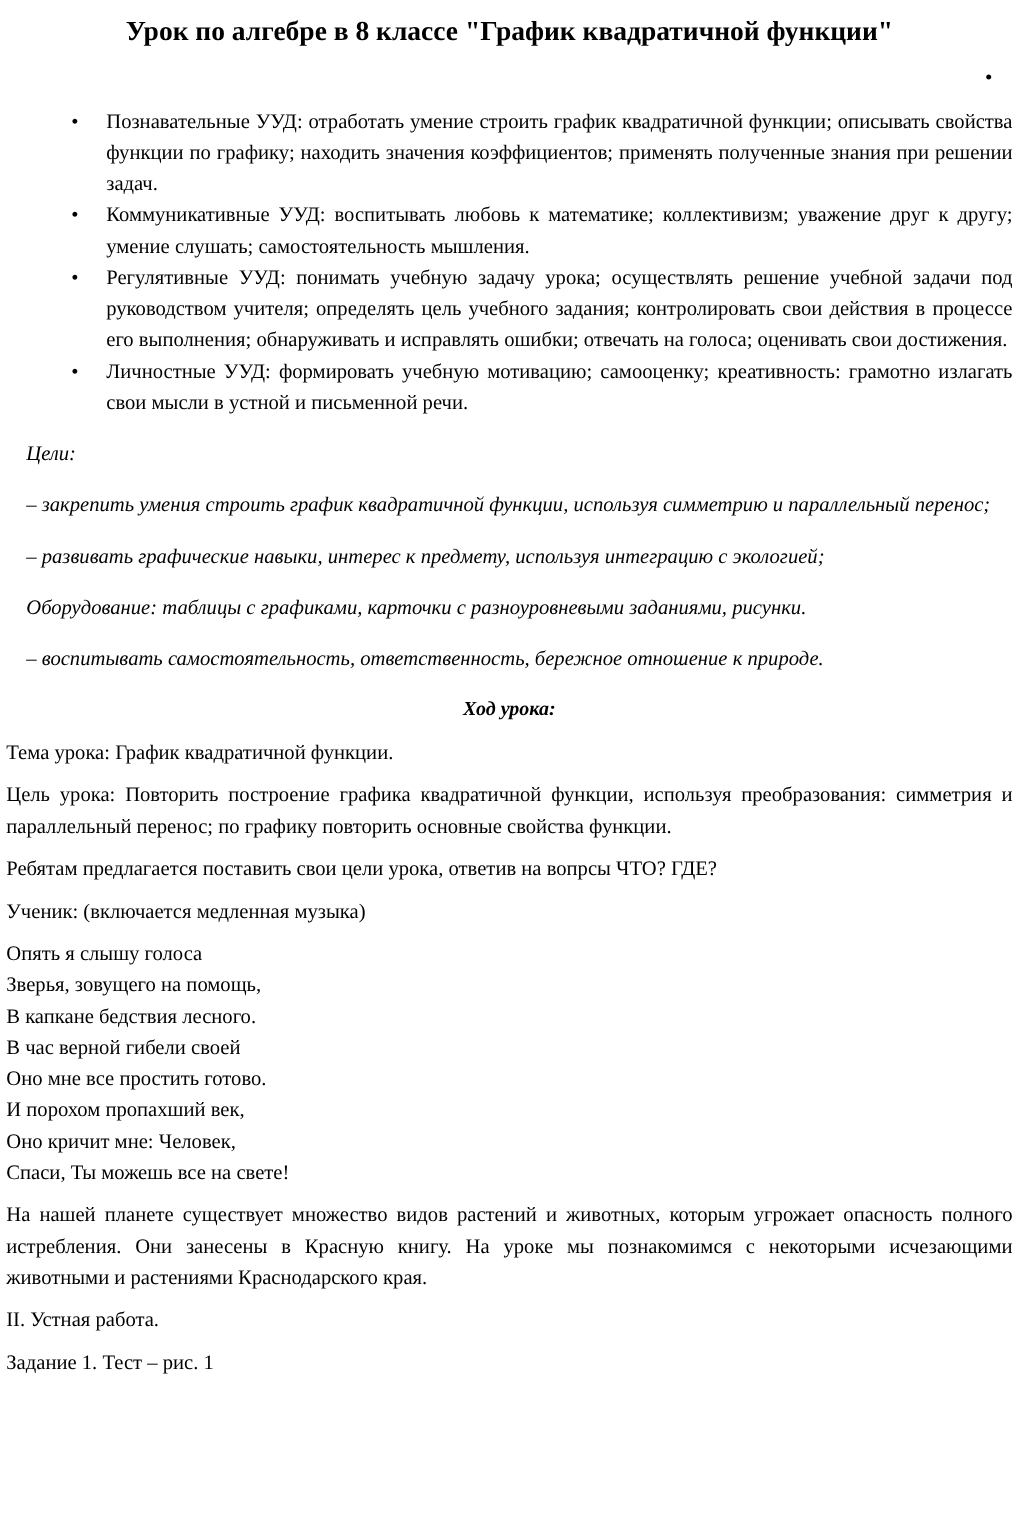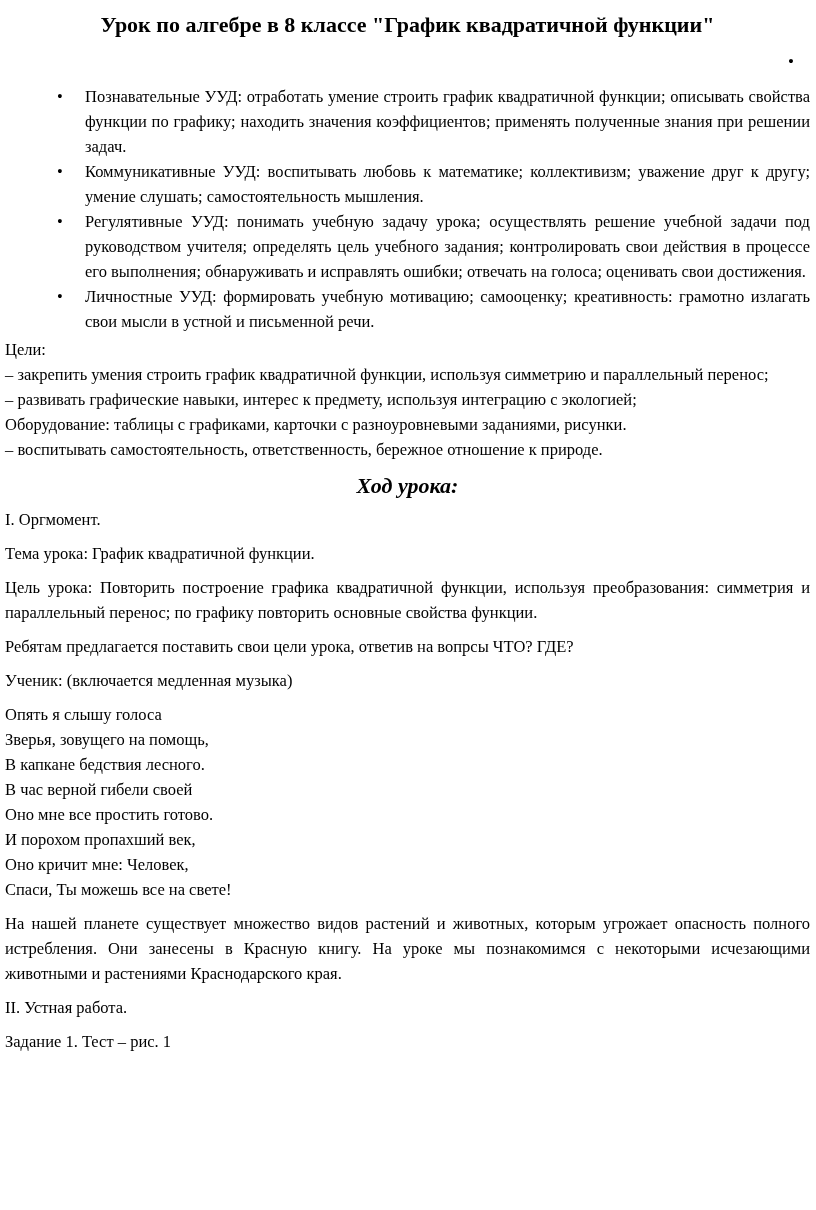--- a/index.html
+++ b/index.html
@@ -40,22 +40,23 @@
     text-align: justify;
   }
   ul.uud-list li .marker {
     position: absolute;
     left: 52px;
     top: 0;
   }
 
   .goals-block { margin-top: 3px; }
   .tight {
-    margin: 0;
+    margin: 16px;
     text-align: justify;
+    font-style: italic;
   }
 
   .section-heading {
     text-align: center;
     font-weight: bold;
     font-style: italic;
     margin: 11px 0 0 0;
   }
 
   p.para {
@@ -95,23 +96,22 @@
   </ul>
 
   <div class="goals-block">
     <p class="tight">Цели:</p>
     <p class="tight">– закрепить умения строить график квадратичной функции, используя симметрию и параллельный перенос;</p>
     <p class="tight">– развивать графические навыки, интерес к предмету, используя интеграцию с экологией;</p>
     <p class="tight">Оборудование: таблицы с графиками, карточки с разноуровневыми заданиями, рисунки.</p>
     <p class="tight">– воспитывать самостоятельность, ответственность, бережное отношение к природе.</p>
   </div>
 
-  <h2 class="section-heading" style="font-size:22px;">Ход урока:</h2>
+  <h2 class="section-heading" style="font-size:16px;">Ход урока:</h2>
 
-  <p class="para">I. Оргмомент.</p>
 
   <p class="para">Тема урока: График квадратичной функции.</p>
 
   <p class="para">Цель урока: Повторить построение графика квадратичной функции, используя преобразования: симметрия и параллельный перенос; по графику повторить основные свойства функции.</p>
 
   <p class="para">Ребятам предлагается поставить свои цели урока, ответив на вопрсы ЧТО? ГДЕ?</p>
 
   <p class="para">Ученик: (включается медленная музыка)</p>
 
   <div class="poem">

